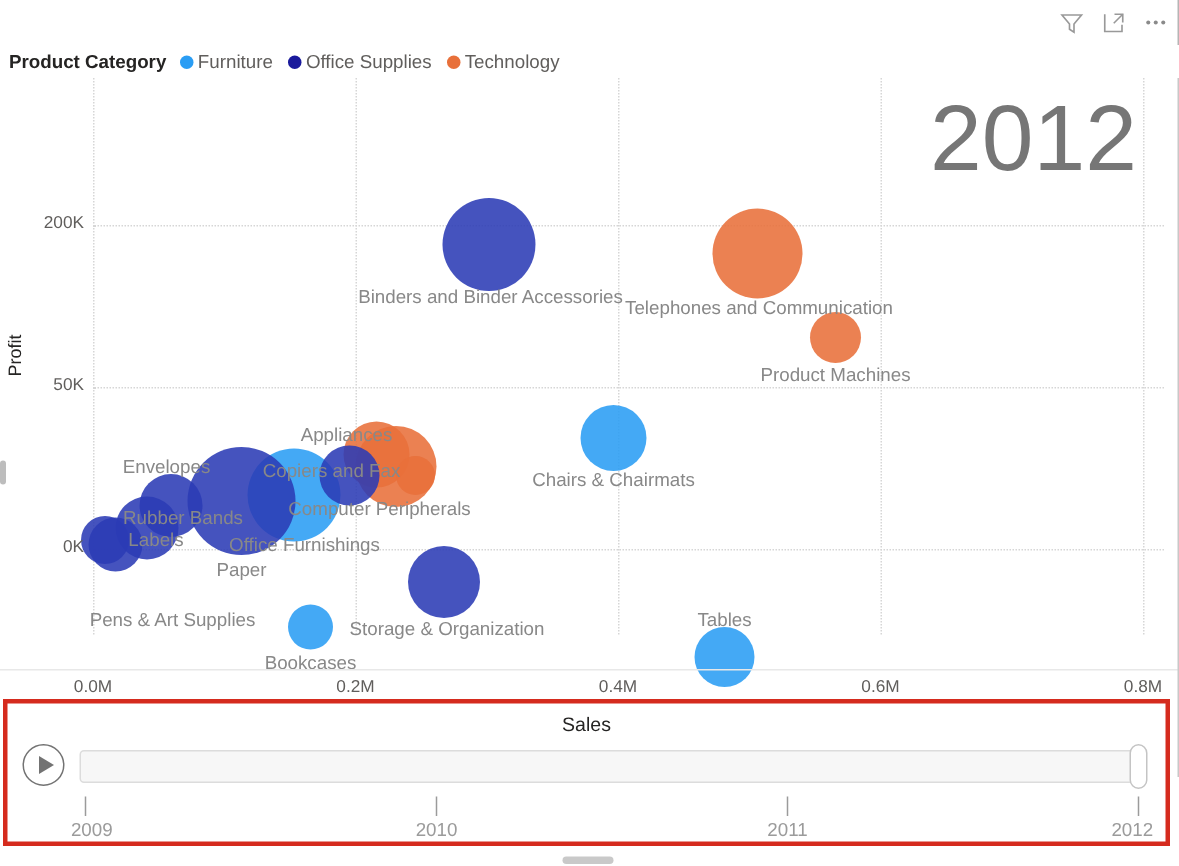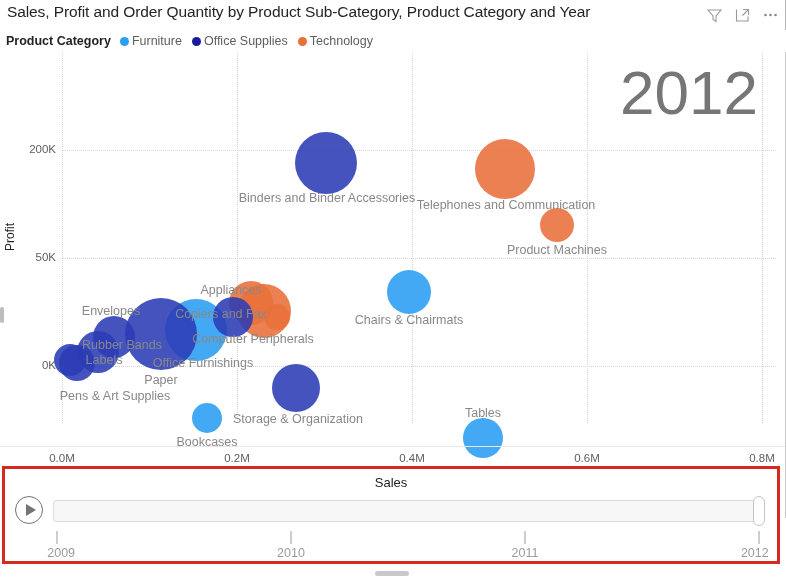--- a/index.html
+++ b/index.html
@@ -259,21 +259,20 @@
     background: #c9c9c9;
     border-radius: 3px;
   }
 </style>
 </head>
 <body>
 
 <div id="screen">
 
   <div id="visual-header">
-    <div id="visual-title">Sales, Profit and Order Quantity by Product Sub-Category, Product Category and Year</div>
 
     <div class="hdr-icon" id="icon-filter">
       <svg viewBox="0 0 17 17" width="17" height="17" aria-hidden="true">
         <path d="M2 3 L15 3 L10 9 L10 14.5 L7 12.5 L7 9 Z" fill="none" stroke="#999999" stroke-width="1.1"></path>
       </svg>
     </div>
 
     <div class="hdr-icon" id="icon-focus">
       <svg viewBox="0 0 17 17" width="17" height="17" aria-hidden="true">
         <path d="M2.5 2.5 L2.5 14 L14 14 L14 9.5" fill="none" stroke="#999999" stroke-width="1.1"></path>
@@ -349,21 +348,21 @@
           <div class="bubble-label" style="left: 298px; top: 367px;">Storage &amp; Organization</div>
           <div class="bubble-label" style="left: 207px; top: 390px;">Bookcases</div>
           <div class="bubble-label" style="left: 253px; top: 287px;">Computer Peripherals</div>
           <div class="bubble-label" style="left: 231px; top: 238px;">Appliances</div>
           <div class="bubble-label" style="left: 221px; top: 262px;">Copiers and Fax</div>
           <div class="bubble-label" style="left: 203px; top: 311px;">Office Furnishings</div>
           <div class="bubble-label" style="left: 161px; top: 328px;">Paper</div>
           <div class="bubble-label" style="left: 111px; top: 259px;">Envelopes</div>
           <div class="bubble-label" style="left: 122px; top: 293px;">Rubber Bands</div>
           <div class="bubble-label" style="left: 104px; top: 308px;">Labels</div>
-          <div class="bubble-label" style="left: 115px; top: 344px;">Pens &amp; Art Supplies</div>
+          <div class="bubble-label" style="left: 115px; top: 361px;">Pens &amp; Art Supplies</div>
         </div>
       <div id="xaxis-line"></div>
       <div id="xticks">
           <div class="xtick" style="left: 62px;">0.0M</div>
           <div class="xtick" style="left: 237px;">0.2M</div>
           <div class="xtick" style="left: 412px;">0.4M</div>
           <div class="xtick" style="left: 587px;">0.6M</div>
           <div class="xtick" style="left: 762px;">0.8M</div>
         </div>
       <div id="ytick-holder">

